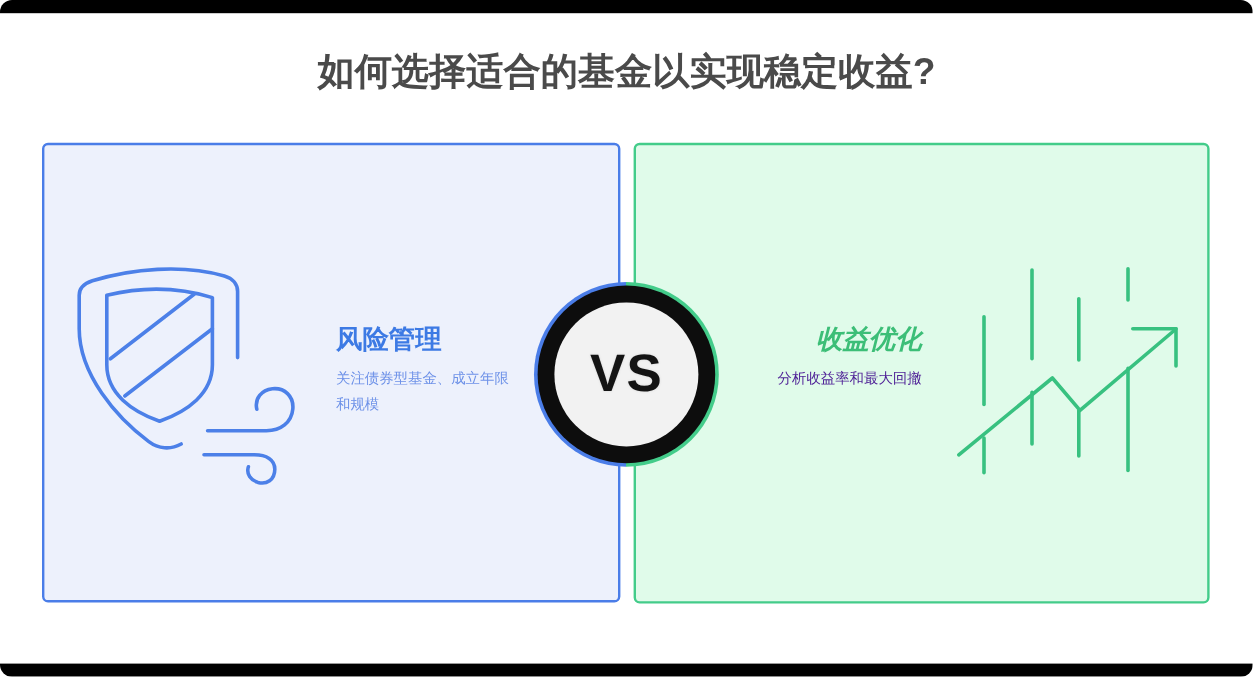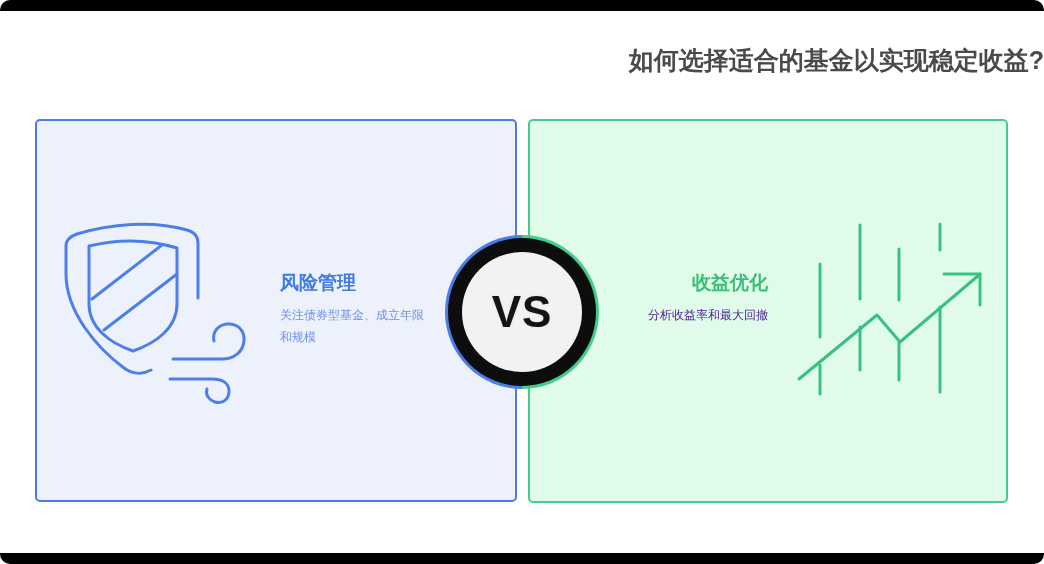--- a/index.html
+++ b/index.html
@@ -6,38 +6,38 @@
   .slide {
     position:relative; width:1044px; height:564px; background:#ffffff;
     border-radius:10px; overflow:hidden;
     font-family:"Liberation Sans", sans-serif;
   }
   .letterbox { position:absolute; left:0; width:1044px; height:11px; background:#000000; }
   .letterbox.top { top:0; }
   .letterbox.bottom { bottom:0; }
   .page-title {
     position:absolute; top:44px; left:0; width:1044px;
-    text-align:right; font-size:25px; font-weight:bold; color:#4a4a4a;
+    text-align:center; font-size:31px; font-weight:bold; color:#4a4a4a;
     line-height:32px; margin:0;
   }
   .card { position:absolute; box-sizing:border-box; border-radius:5px; }
   .card.left {
     left:35px; top:119px; width:482px; height:383px;
     background:#edf1fc; border:2px solid #4a7de8;
   }
   .card.right {
     left:528px; top:119px; width:480px; height:384px;
     background:#e0fbea; border:2px solid #43cc8a;
   }
   .card-icon { position:absolute; }
   .card.left .card-icon { left:15px; top:91px; }
   .card.right .card-icon { left:262px; top:86px; }
-  .card-title { position:absolute; top:150px; margin:0; font-size:19px; font-weight:bold; line-height:24px; }
+  .card-title { position:absolute; top:150px; margin:0; font-size:22px; font-weight:bold; line-height:24px; }
   .card.left  .card-title { left:243px; color:#3d7ae4; text-align:left; }
-  .card.right .card-title { right:238px; color:#3cbe77; text-align:right; }
+  .card.right .card-title { right:238px; color:#3cbe77; text-align:right;font-style:italic; }
   .card-desc { position:absolute; top:183px; width:150px; margin:0; font-size:12px; line-height:22px; }
   .card.left  .card-desc { left:243px; color:#6e92e8; text-align:left; }
   .card.right .card-desc { right:238px; color:#4c1d95; text-align:right; }
   .vs-outer {
     position:absolute; left:445px; top:235px; width:154px; height:154px;
     border-radius:50%;
     background:conic-gradient(from 0deg, #43cc8a 0deg 180deg, #4a7de8 180deg 360deg);
   }
   .vs-ring  { position:absolute; inset:3px; border-radius:50%; background:#0d0d0d; }
   .vs-inner {

